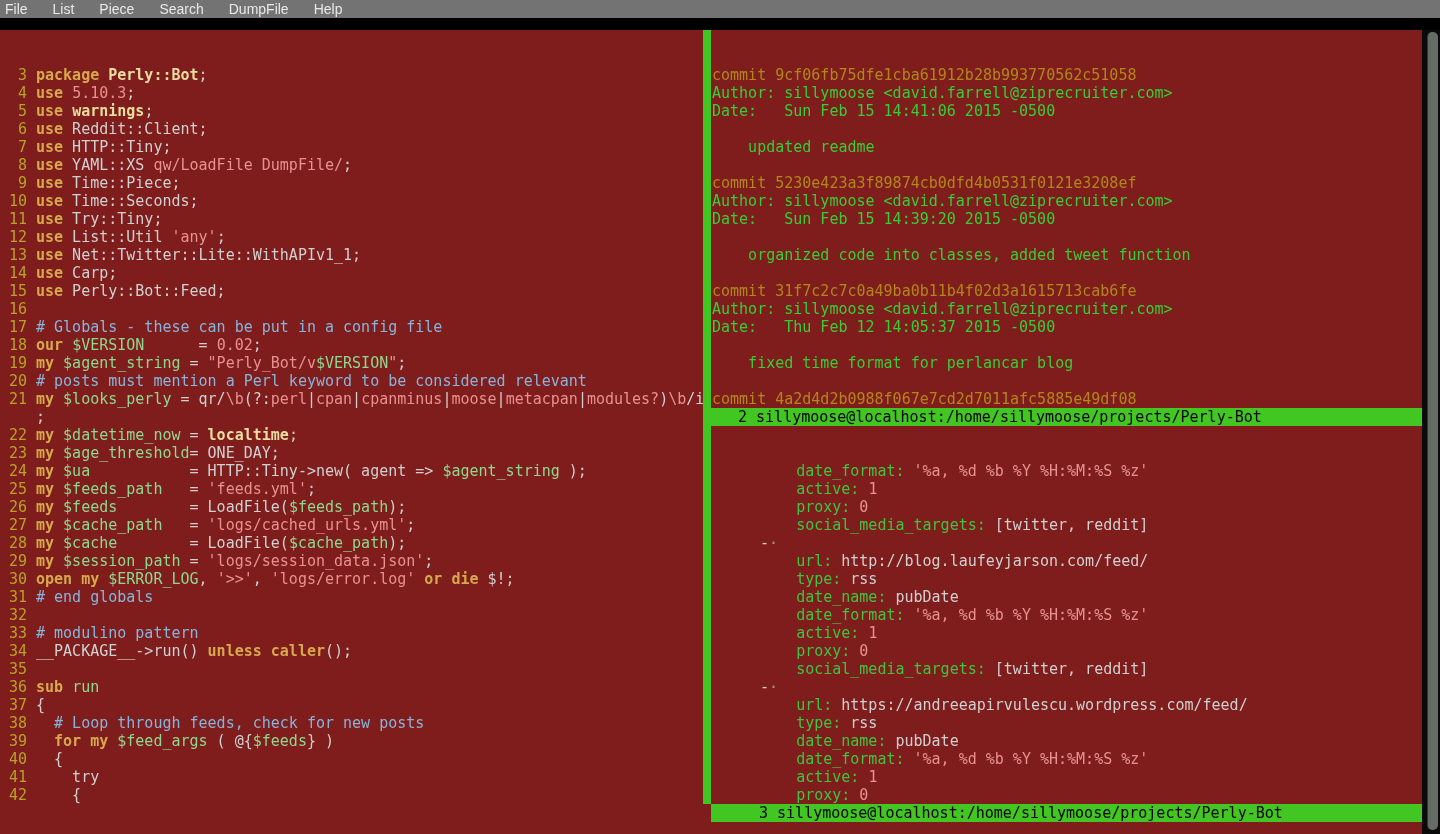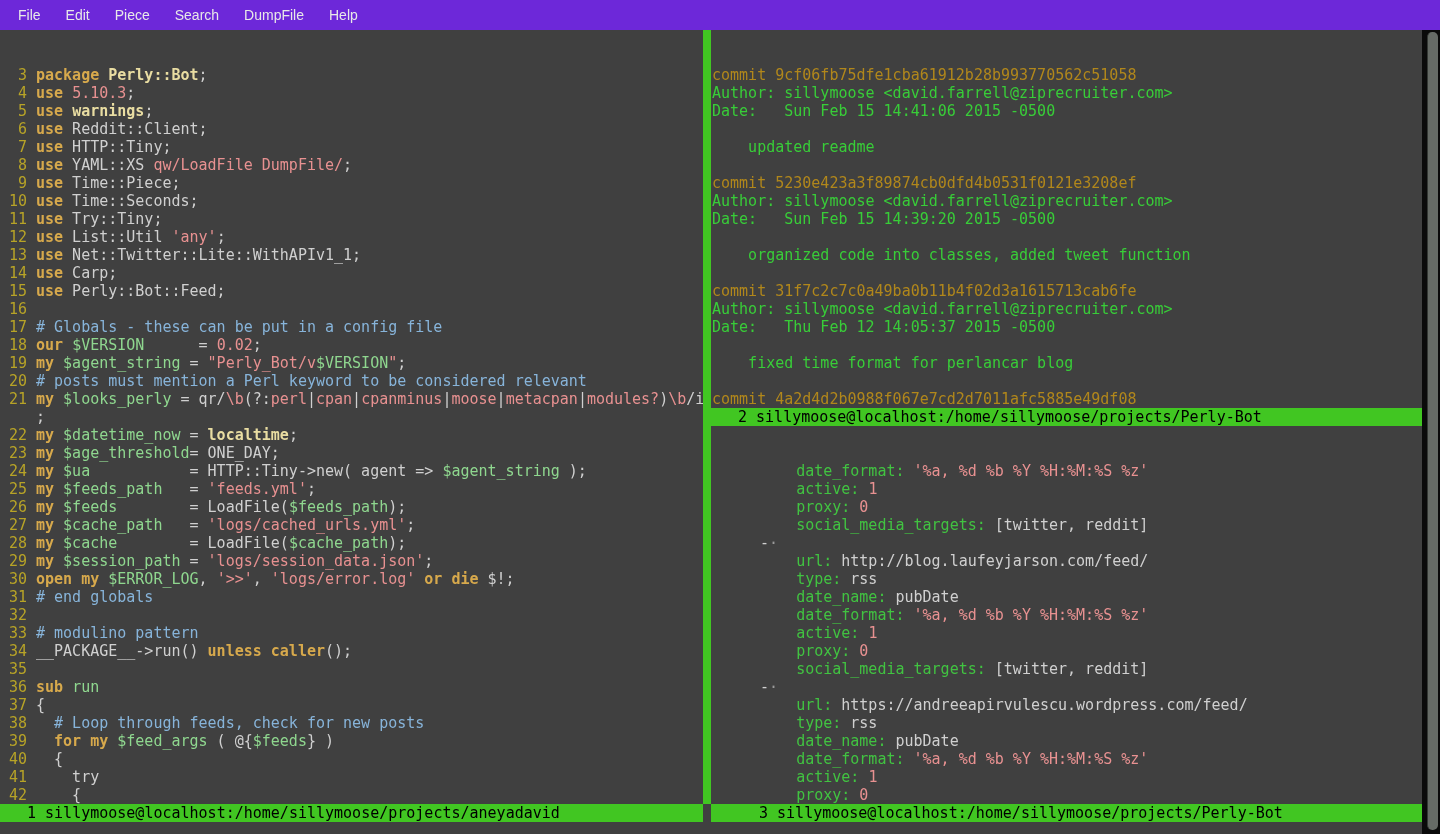--- a/index.html
+++ b/index.html
@@ -1,20 +1,20 @@
 <!DOCTYPE html>
 <html><head>
 <meta charset="utf-8">
 <style>
   html,body{margin:0;padding:0;background:#000;}
   body{width:1440px;height:834px;overflow:hidden;position:relative;}
-  .menubar{height:30px;background:#6d28d9;display:flex;align-items:center;
-    padding-left:13px;font-family:"Liberation Sans",sans-serif;font-size:14px;color:#e8e8e8;}
+  .menubar{height:18px;background:#737373;display:flex;align-items:center;
+    font-family:"Liberation Sans",sans-serif;font-size:14px;color:#e8e8e8;}
   .menu-item{margin-right:15px;padding:2px 5px;cursor:default;}
-  .screen{position:absolute;top:30px;left:0;width:1440px;height:804px;background:#404040;
+  .screen{position:absolute;top:30px;left:0;width:1440px;height:804px;background:#7f1d1d;
     font-family:"DejaVu Sans Mono",monospace;font-size:15px;line-height:18px;}
   .pane{position:absolute;white-space:pre;color:#d0d0d0;}
   #left-pane{left:0;top:0;width:703px;height:774px;overflow:hidden;}
   #git-pane{left:711px;top:0;width:711px;height:378px;overflow:hidden;padding-left:1px;}
   #yaml-pane{left:711px;top:396px;width:711px;height:378px;overflow:hidden;padding-left:1px;margin-left:48px;}
   .row{height:18px;white-space:pre;}
   .ln{display:inline-block;width:27px;margin-right:9px;text-align:right;color:#b7a327;}
   .tk-def{color:#d0d0d0;}
   .tk-kw{color:#d7a94c;font-weight:bold;}
   .tk-prag{color:#e9dda2;font-weight:bold;}
@@ -37,21 +37,21 @@
   .divider{position:absolute;left:703px;top:0;width:8px;height:774px;background:#41c622;}
   .scrollbar-track{position:absolute;left:1422px;top:0;width:18px;height:804px;background:#0a0a0a;}
   .scrollbar-thumb{position:absolute;left:5px;top:2px;width:11px;height:798px;
     background:#666b66;border-radius:5px;border-left:1px solid #343834;box-sizing:border-box;}
 </style>
 </head>
 <body>
 
 <div class="menubar">
   <span class="menu-item">File</span>
-  <span class="menu-item">Edit</span>
+  <span class="menu-item">List</span>
   <span class="menu-item">Piece</span>
   <span class="menu-item">Search</span>
   <span class="menu-item">DumpFile</span>
   <span class="menu-item">Help</span>
 </div>
 
 <div class="screen">
   <div class="pane" id="left-pane">
     <div><div class="row"><span class="ln">3</span><span class="tk-kw">package</span><span class="tk-def"> </span><span class="tk-prag">Perly::Bot</span><span class="tk-def">;</span></div><div class="row"><span class="ln">4</span><span class="tk-kw">use</span><span class="tk-def"> </span><span class="tk-str">5.10.3</span><span class="tk-def">;</span></div><div class="row"><span class="ln">5</span><span class="tk-kw">use</span><span class="tk-def"> </span><span class="tk-prag">warnings</span><span class="tk-def">;</span></div><div class="row"><span class="ln">6</span><span class="tk-kw">use</span><span class="tk-def"> Reddit::Client;</span></div><div class="row"><span class="ln">7</span><span class="tk-kw">use</span><span class="tk-def"> HTTP::Tiny;</span></div><div class="row"><span class="ln">8</span><span class="tk-kw">use</span><span class="tk-def"> YAML::XS </span><span class="tk-str">qw/LoadFile DumpFile/</span><span class="tk-def">;</span></div><div class="row"><span class="ln">9</span><span class="tk-kw">use</span><span class="tk-def"> Time::Piece;</span></div><div class="row"><span class="ln">10</span><span class="tk-kw">use</span><span class="tk-def"> Time::Seconds;</span></div><div class="row"><span class="ln">11</span><span class="tk-kw">use</span><span class="tk-def"> Try::Tiny;</span></div><div class="row"><span class="ln">12</span><span class="tk-kw">use</span><span class="tk-def"> List::Util </span><span class="tk-str">'any'</span><span class="tk-def">;</span></div><div class="row"><span class="ln">13</span><span class="tk-kw">use</span><span class="tk-def"> Net::Twitter::Lite::WithAPIv1_1;</span></div><div class="row"><span class="ln">14</span><span class="tk-kw">use</span><span class="tk-def"> Carp;</span></div><div class="row"><span class="ln">15</span><span class="tk-kw">use</span><span class="tk-def"> Perly::Bot::Feed;</span></div><div class="row"><span class="ln">16</span></div><div class="row"><span class="ln">17</span><span class="tk-comment"># Globals - these can be put in a config file</span></div><div class="row"><span class="ln">18</span><span class="tk-kw">our</span><span class="tk-def"> </span><span class="tk-ident">$VERSION</span><span class="tk-def">      = </span><span class="tk-str">0.02</span><span class="tk-def">;</span></div><div class="row"><span class="ln">19</span><span class="tk-kw">my</span><span class="tk-def"> </span><span class="tk-ident">$agent_string</span><span class="tk-def"> = </span><span class="tk-str">"Perly_Bot/v</span><span class="tk-ident">$VERSION</span><span class="tk-str">"</span><span class="tk-def">;</span></div><div class="row"><span class="ln">20</span><span class="tk-comment"># posts must mention a Perl keyword to be considered relevant</span></div><div class="row"><span class="ln">21</span><span class="tk-kw">my</span><span class="tk-def"> </span><span class="tk-ident">$looks_perly</span><span class="tk-def"> = qr/</span><span class="tk-str">\b</span><span class="tk-def">(?:</span><span class="tk-str">perl</span><span class="tk-def">|</span><span class="tk-str">cpan</span><span class="tk-def">|</span><span class="tk-str">cpanminus</span><span class="tk-def">|</span><span class="tk-str">moose</span><span class="tk-def">|</span><span class="tk-str">metacpan</span><span class="tk-def">|</span><span class="tk-str">modules?</span><span class="tk-def">)</span><span class="tk-str">\b</span><span class="tk-def">/i</span></div><div class="row"><span class="ln"></span><span class="tk-def">;</span></div><div class="row"><span class="ln">22</span><span class="tk-kw">my</span><span class="tk-def"> </span><span class="tk-ident">$datetime_now</span><span class="tk-def"> = </span><span class="tk-prag">localtime</span><span class="tk-def">;</span></div><div class="row"><span class="ln">23</span><span class="tk-kw">my</span><span class="tk-def"> </span><span class="tk-ident">$age_threshold</span><span class="tk-def">= ONE_DAY;</span></div><div class="row"><span class="ln">24</span><span class="tk-kw">my</span><span class="tk-def"> </span><span class="tk-ident">$ua</span><span class="tk-def">           = HTTP::Tiny-&gt;new( agent =&gt; </span><span class="tk-ident">$agent_string</span><span class="tk-def"> );</span></div><div class="row"><span class="ln">25</span><span class="tk-kw">my</span><span class="tk-def"> </span><span class="tk-ident">$feeds_path</span><span class="tk-def">   = </span><span class="tk-str">'feeds.yml'</span><span class="tk-def">;</span></div><div class="row"><span class="ln">26</span><span class="tk-kw">my</span><span class="tk-def"> </span><span class="tk-ident">$feeds</span><span class="tk-def">        = LoadFile(</span><span class="tk-ident">$feeds_path</span><span class="tk-def">);</span></div><div class="row"><span class="ln">27</span><span class="tk-kw">my</span><span class="tk-def"> </span><span class="tk-ident">$cache_path</span><span class="tk-def">   = </span><span class="tk-str">'logs/cached_urls.yml'</span><span class="tk-def">;</span></div><div class="row"><span class="ln">28</span><span class="tk-kw">my</span><span class="tk-def"> </span><span class="tk-ident">$cache</span><span class="tk-def">        = LoadFile(</span><span class="tk-ident">$cache_path</span><span class="tk-def">);</span></div><div class="row"><span class="ln">29</span><span class="tk-kw">my</span><span class="tk-def"> </span><span class="tk-ident">$session_path</span><span class="tk-def"> = </span><span class="tk-str">'logs/session_data.json'</span><span class="tk-def">;</span></div><div class="row"><span class="ln">30</span><span class="tk-kw">open</span><span class="tk-def"> </span><span class="tk-kw">my</span><span class="tk-def"> </span><span class="tk-ident">$ERROR_LOG</span><span class="tk-def">, </span><span class="tk-str">'&gt;&gt;'</span><span class="tk-def">, </span><span class="tk-str">'logs/error.log'</span><span class="tk-def"> </span><span class="tk-kw">or</span><span class="tk-def"> </span><span class="tk-kw">die</span><span class="tk-def"> $!;</span></div><div class="row"><span class="ln">31</span><span class="tk-comment"># end globals</span></div><div class="row"><span class="ln">32</span></div><div class="row"><span class="ln">33</span><span class="tk-comment"># modulino pattern</span></div><div class="row"><span class="ln">34</span><span class="tk-def">__PACKAGE__-&gt;run() </span><span class="tk-kw">unless</span><span class="tk-def"> </span><span class="tk-kw">caller</span><span class="tk-def">();</span></div><div class="row"><span class="ln">35</span></div><div class="row"><span class="ln">36</span><span class="tk-kw">sub</span><span class="tk-def"> </span><span class="tk-ident">run</span></div><div class="row"><span class="ln">37</span><span class="tk-def">{</span></div><div class="row"><span class="ln">38</span><span class="tk-comment">  # Loop through feeds, check for new posts</span></div><div class="row"><span class="ln">39</span><span class="tk-def">  </span><span class="tk-kw">for</span><span class="tk-def"> </span><span class="tk-kw">my</span><span class="tk-def"> </span><span class="tk-ident">$feed_args</span><span class="tk-def"> ( @{</span><span class="tk-ident">$feeds</span><span class="tk-def">} )</span></div><div class="row"><span class="ln">40</span><span class="tk-def">  {</span></div><div class="row"><span class="ln">41</span><span class="tk-def">    try</span></div><div class="row"><span class="ln">42</span><span class="tk-def">    {</span></div></div>
     <div class="ruler" id="left-ruler">
@@ -67,20 +67,19 @@
   </div>
 
   <div class="pane" id="yaml-pane">
     <div><div class="row"><span class="tk-def">    </span><span class="tk-key">date_format:</span><span class="tk-def"> </span><span class="tk-str">'%a, %d %b %Y %H:%M:%S %z'</span></div><div class="row"><span class="tk-def">    </span><span class="tk-key">active:</span><span class="tk-def"> </span><span class="tk-str">1</span></div><div class="row"><span class="tk-def">    </span><span class="tk-key">proxy:</span><span class="tk-def"> </span><span class="tk-str">0</span></div><div class="row"><span class="tk-def">    </span><span class="tk-key">social_media_targets:</span><span class="tk-def"> [twitter, reddit]</span></div><div class="row"><span class="tk-def">-</span><span class="tk-dim">·</span></div><div class="row"><span class="tk-def">    </span><span class="tk-key">url:</span><span class="tk-def"> http://blog.laufeyjarson.com/feed/</span></div><div class="row"><span class="tk-def">    </span><span class="tk-key">type:</span><span class="tk-def"> rss</span></div><div class="row"><span class="tk-def">    </span><span class="tk-key">date_name:</span><span class="tk-def"> pubDate</span></div><div class="row"><span class="tk-def">    </span><span class="tk-key">date_format:</span><span class="tk-def"> </span><span class="tk-str">'%a, %d %b %Y %H:%M:%S %z'</span></div><div class="row"><span class="tk-def">    </span><span class="tk-key">active:</span><span class="tk-def"> </span><span class="tk-str">1</span></div><div class="row"><span class="tk-def">    </span><span class="tk-key">proxy:</span><span class="tk-def"> </span><span class="tk-str">0</span></div><div class="row"><span class="tk-def">    </span><span class="tk-key">social_media_targets:</span><span class="tk-def"> [twitter, reddit]</span></div><div class="row"><span class="tk-def">-</span><span class="tk-dim">·</span></div><div class="row"><span class="tk-def">    </span><span class="tk-key">url:</span><span class="tk-def"> https://andreeapirvulescu.wordpress.com/feed/</span></div><div class="row"><span class="tk-def">    </span><span class="tk-key">type:</span><span class="tk-def"> rss</span></div><div class="row"><span class="tk-def">    </span><span class="tk-key">date_name:</span><span class="tk-def"> pubDate</span></div><div class="row"><span class="tk-def">    </span><span class="tk-key">date_format:</span><span class="tk-def"> </span><span class="tk-str">'%a, %d %b %Y %H:%M:%S %z'</span></div><div class="row"><span class="tk-def">    </span><span class="tk-key">active:</span><span class="tk-def"> </span><span class="tk-str">1</span></div><div class="row"><span class="tk-def">    </span><span class="tk-key">proxy:</span><span class="tk-def"> </span><span class="tk-str">0</span></div></div>
     <div class="ruler" id="yaml-ruler">
       
       
     </div>
   </div>
 
-  <div class="caption" id="caption-left">1 sillymoose@localhost:/home/sillymoose/projects/aneyadavid</div>
   <div class="caption" id="caption-mid">2 sillymoose@localhost:/home/sillymoose/projects/Perly-Bot</div>
   <div class="caption" id="caption-right">3 sillymoose@localhost:/home/sillymoose/projects/Perly-Bot</div>
 
   <div class="scrollbar-track">
     <div class="scrollbar-thumb"></div>
   </div>
 </div>
 
 </body></html>

